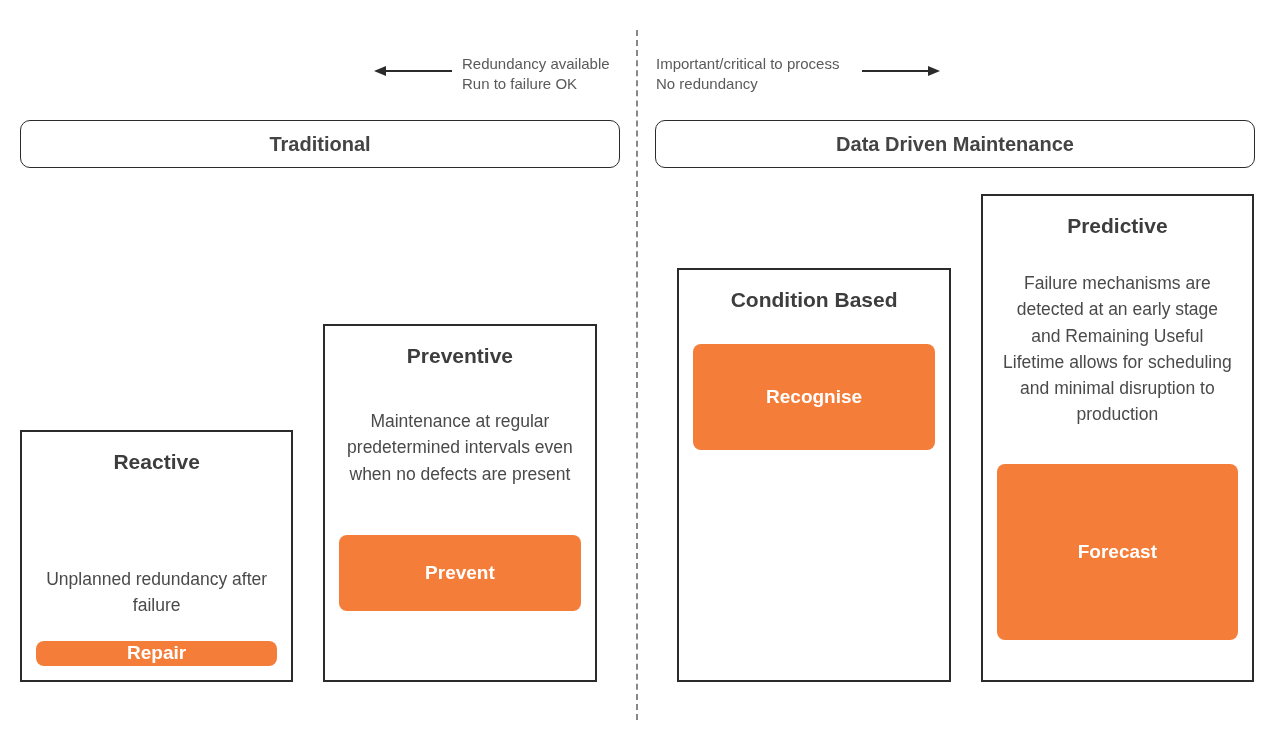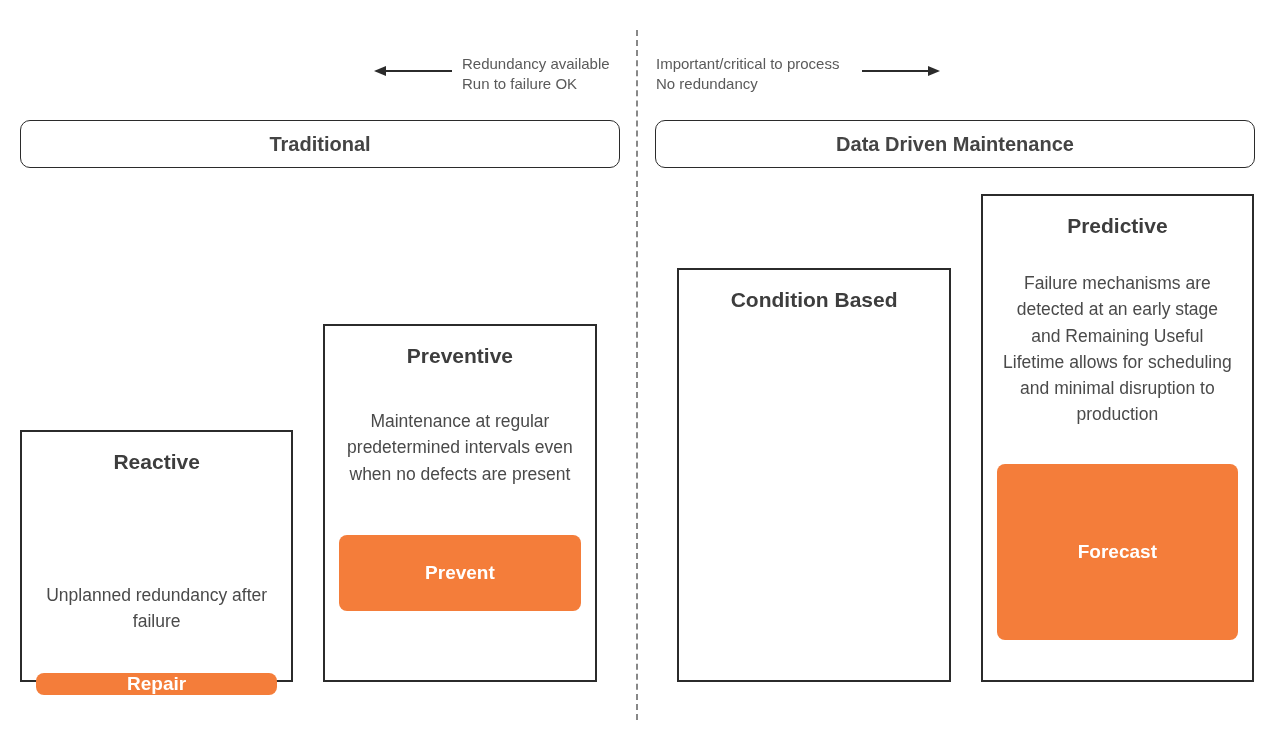--- a/index.html
+++ b/index.html
@@ -92,21 +92,21 @@
     background: #f47d3a;
     color: #fff;
     font-size: 19px;
     font-weight: 600;
     border-radius: 8px;
     width: 100%;
     display: flex;
     align-items: center;
     justify-content: center;
   }
-  .card.reactive { height: 252px; gap: 16px; }
+  .card.reactive { height: 252px; }
   .card.reactive .card-title { margin-bottom: 92px; }
   .card.reactive .card-action { height: 58px; }
   .card.preventive { height: 358px; }
   .card.preventive .card-title { margin-bottom: 40px; }
   .card.preventive .card-desc { margin-bottom: 48px; }
   .card.preventive .card-action { height: 76px; }
   .card.condition { height: 414px; }
   .card.condition .card-title { margin-bottom: 32px; }
   .card.condition .card-desc { margin-bottom: 68px; }
   .card.condition .card-action { height: 106px; }
@@ -161,20 +161,21 @@
   <div class="card preventive">
     <div class="card-title">Preventive</div>
     <div class="card-desc">Maintenance at regular predetermined intervals even when no defects are present</div>
     <div class="card-action">Prevent</div>
   </div>
 
   <div class="gap-mid"></div>
 
   <div class="card condition">
     <div class="card-title">Condition Based</div>
+    <div class="card-action">Recognise</div>
   </div>
 
   <div class="card predictive">
     <div class="card-title">Predictive</div>
     <div class="card-desc">Failure mechanisms are detected at an early stage and Remaining Useful Lifetime allows for scheduling and minimal disruption to production</div>
     <div class="card-action">Forecast</div>
   </div>
 
 </div>
 

